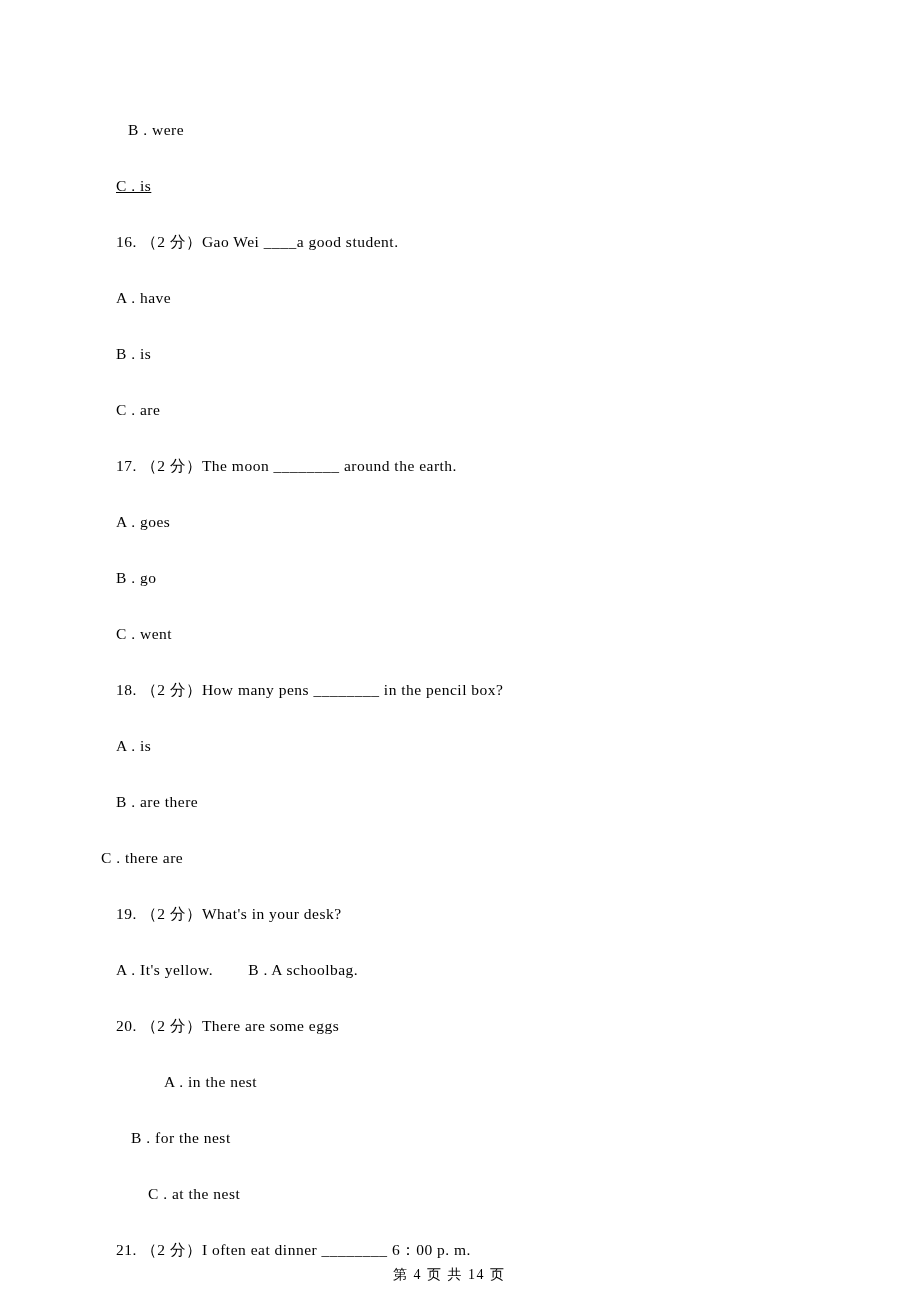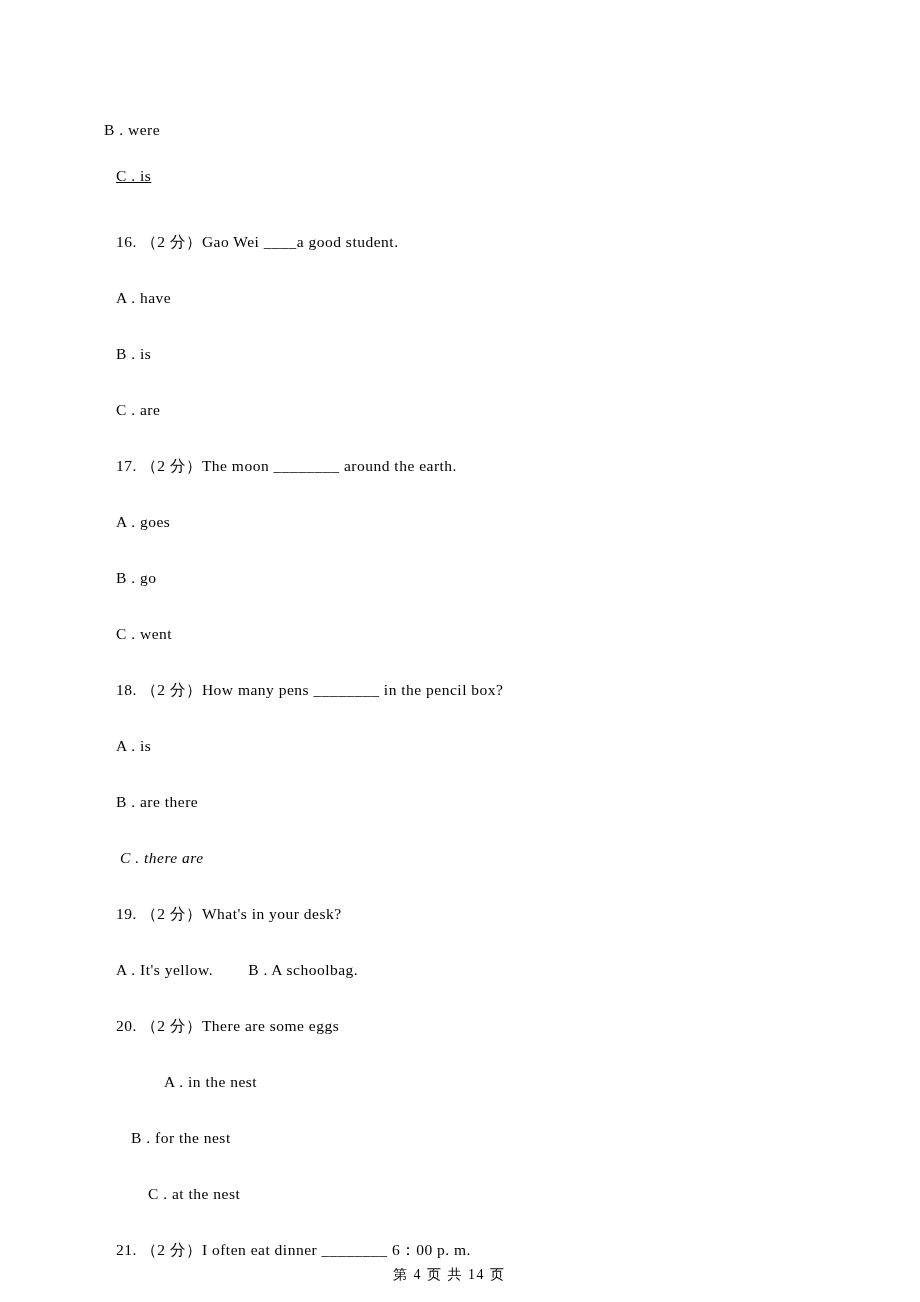--- a/index.html
+++ b/index.html
@@ -24,34 +24,34 @@
   .footer {
     position: absolute;
     white-space: pre;
     font-size: 14px;
     letter-spacing: 1.5px;
   }
 </style>
 </head>
 <body>
 
-<div class="line" style="left:104px; top:122px;text-align:center;">B . were</div>
-<div class="line" style="left:116px; top:168px;text-decoration:underline;">C . is</div>
+<div class="line" style="left:128px; top:122px;text-align:center;">B . were</div>
+<div class="line" style="left:116px; top:178px;text-decoration:underline;">C . is</div>
 <div class="line" style="left:116px; top:234px;">16. （2 分）Gao Wei ____a good student.</div>
 <div class="line" style="left:116px; top:290px;">A . have</div>
 <div class="line" style="left:116px; top:346px;">B . is</div>
 <div class="line" style="left:116px; top:402px;">C . are</div>
 <div class="line" style="left:116px; top:458px;">17. （2 分）The moon ________ around the earth.</div>
 <div class="line" style="left:116px; top:514px;">A . goes</div>
 <div class="line" style="left:116px; top:570px;">B . go</div>
 <div class="line" style="left:116px; top:626px;">C . went</div>
 <div class="line" style="left:116px; top:682px;text-align:center;">18. （2 分）How many pens ________ in the pencil box?</div>
 <div class="line" style="left:116px; top:738px;">A . is</div>
 <div class="line" style="left:116px; top:794px;">B . are there</div>
-<div class="line" style="left:120px; top:850px;font-style:italic;">C . there are</div>
+<div class="line" style="left:101px; top:850px;">C . there are</div>
 <div class="line" style="left:116px; top:906px;">19. （2 分）What's in your desk?</div>
 <div class="line" style="left:116px; top:962px;">A . It's yellow.        B . A schoolbag.</div>
 <div class="line" style="left:116px; top:1018px;">20. （2 分）There are some eggs</div>
 <div class="line" style="left:116px; top:1074px;margin-left:48px;">A . in the nest</div>
 <div class="line" style="left:131px; top:1130px;">B . for the nest</div>
 <div class="line" style="left:132px; top:1186px;margin-left:16px;">C . at the nest</div>
 <div class="line" style="left:116px; top:1242px;">21. （2 分）I often eat dinner ________ 6：00 p. m.</div>
 
 <div class="footer" style="left:393px; top:1268px;">第 4 页 共 14 页</div>
 

